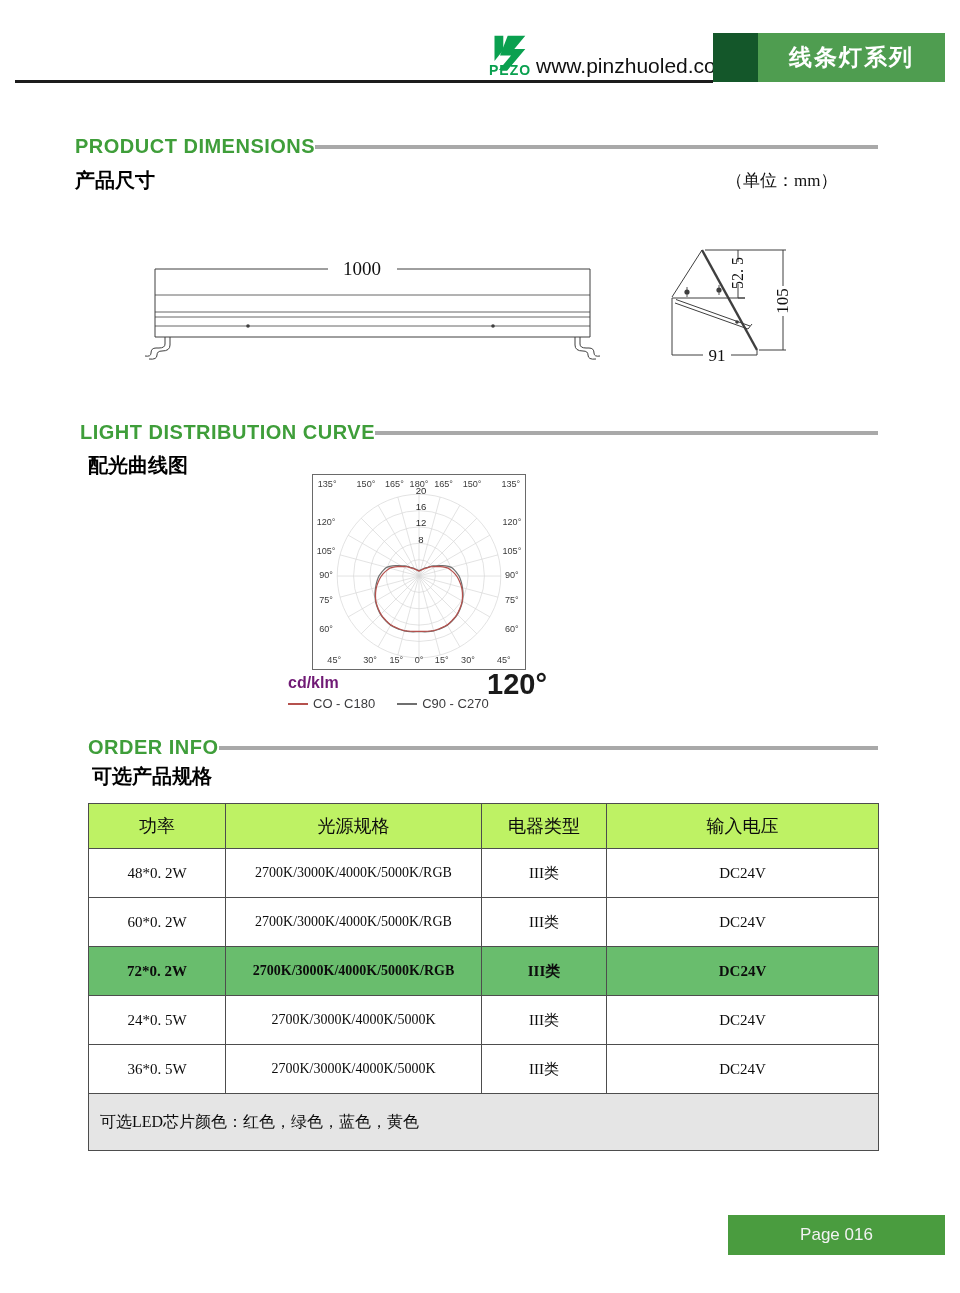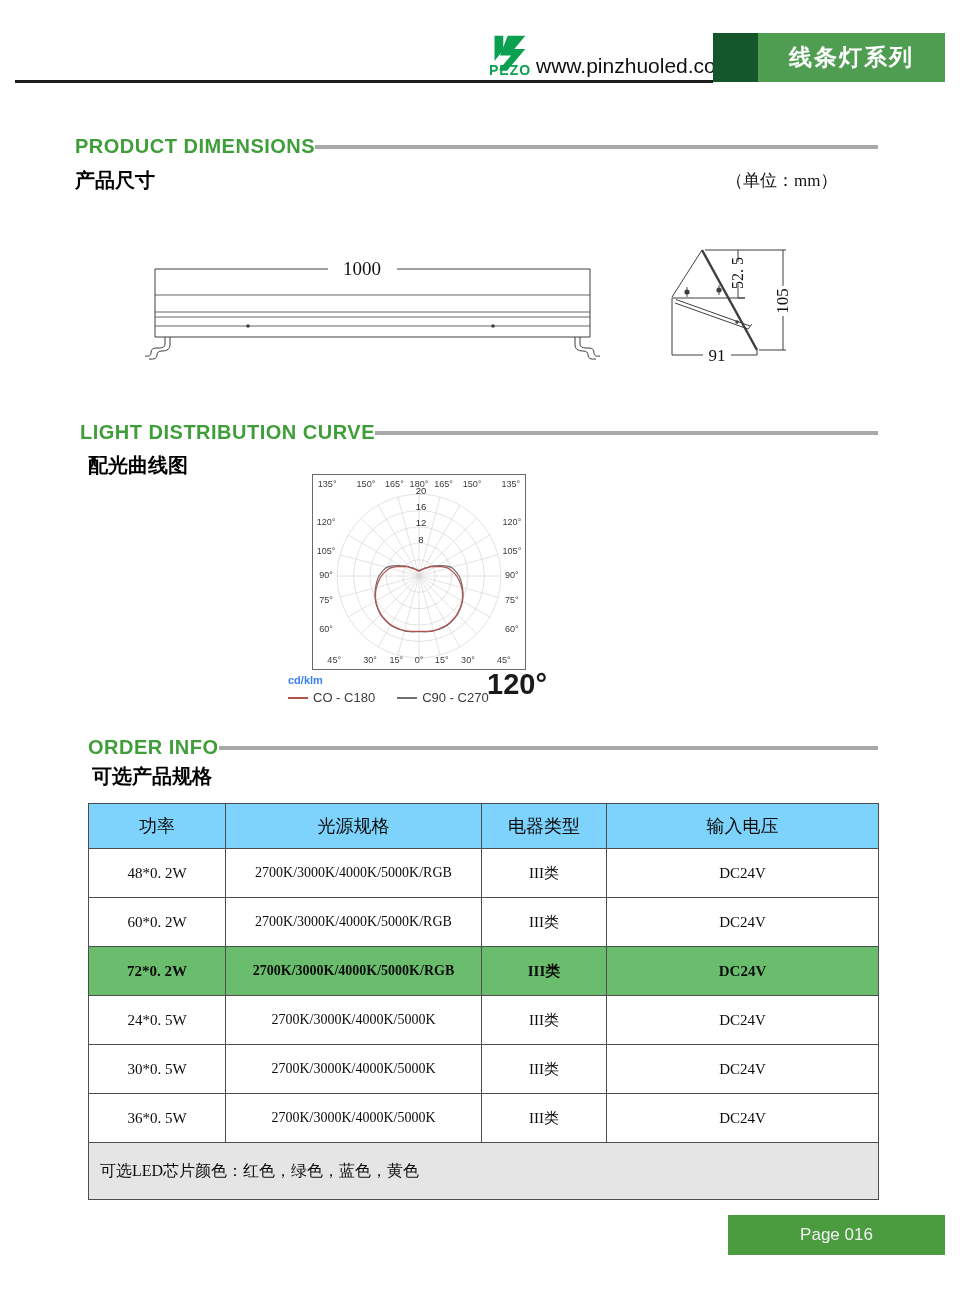--- a/index.html
+++ b/index.html
@@ -26,33 +26,33 @@
              font-family:"Liberation Serif","DejaVu Serif",serif;}
 
   
   .draw{position:absolute;}
   .draw svg{display:block;}
 
   
   .polar-box{position:absolute;left:312px;top:474px;width:212px;height:194px;
              border:1px solid #6a6a6a;background:#fff;}
   .legend{position:absolute;left:288px;top:674px;width:250px;font-size:13px;color:#3c3c3e;}
-  .legend .u{font-weight:bold;font-size:11px;color:#3b82f6;}
+  .legend .u{font-weight:bold;font-size:16px;color:#701a75;}
   .legend-row{display:flex;align-items:center;gap:8px;margin-top:4px;}
   .legend-item{display:flex;align-items:center;gap:5px;margin-right:14px;}
   .legend-swatch{width:20px;height:2px;display:inline-block;}
   .beam-angle{position:absolute;left:487px;top:668px;font-size:29px;font-weight:bold;color:#1a1a1a;}
 
   
   .order-wrap{position:absolute;left:88px;top:803px;width:790px;}
   table.order{border-collapse:collapse;table-layout:fixed;width:790px;
               font-family:"Liberation Serif","DejaVu Serif",serif;}
   table.order th,table.order td{border:1px solid #4d4d4d;text-align:center;
               font-weight:normal;color:#0c0c0c;}
-  table.order th{background:#7dd3fc;font-size:18px;height:42px;}
+  table.order th{background:#bef264;font-size:18px;height:42px;}
   table.order td{font-size:15px;height:46px;margin-top:8px;}
   table.order td.spec{font-size:14px;}
   table.order tr.hl td{background:#69bd6d;font-weight:bold;}
   table.order td.note{background:#e5e5e5;text-align:left;padding-left:11px;font-size:16px;height:54px;}
 
   
   .page-badge{position:absolute;left:728px;top:1215px;width:217px;height:40px;background:#4a9c3f;
               display:flex;align-items:center;justify-content:center;color:#f2f2f2;font-size:17px;}
 </style>
 </head>
@@ -250,26 +250,20 @@
             <td>III类</td>
             <td>DC24V</td>
           </tr>
           <tr>
             <td>24*0. 5W</td>
             <td class="spec">2700K/3000K/4000K/5000K</td>
             <td>III类</td>
             <td>DC24V</td>
           </tr>
           <tr>
-            <td>30*0. 5W</td>
-            <td class="spec">2700K/3000K/4000K/5000K</td>
-            <td>III类</td>
-            <td>DC24V</td>
-          </tr>
-          <tr>
             <td>36*0. 5W</td>
             <td class="spec">2700K/3000K/4000K/5000K</td>
             <td>III类</td>
             <td>DC24V</td>
           </tr>
           <tr>
             <td colspan="4" class="note">可选LED芯片颜色：红色，绿色，蓝色，黄色</td>
           </tr>
         </tbody>
     </table>

